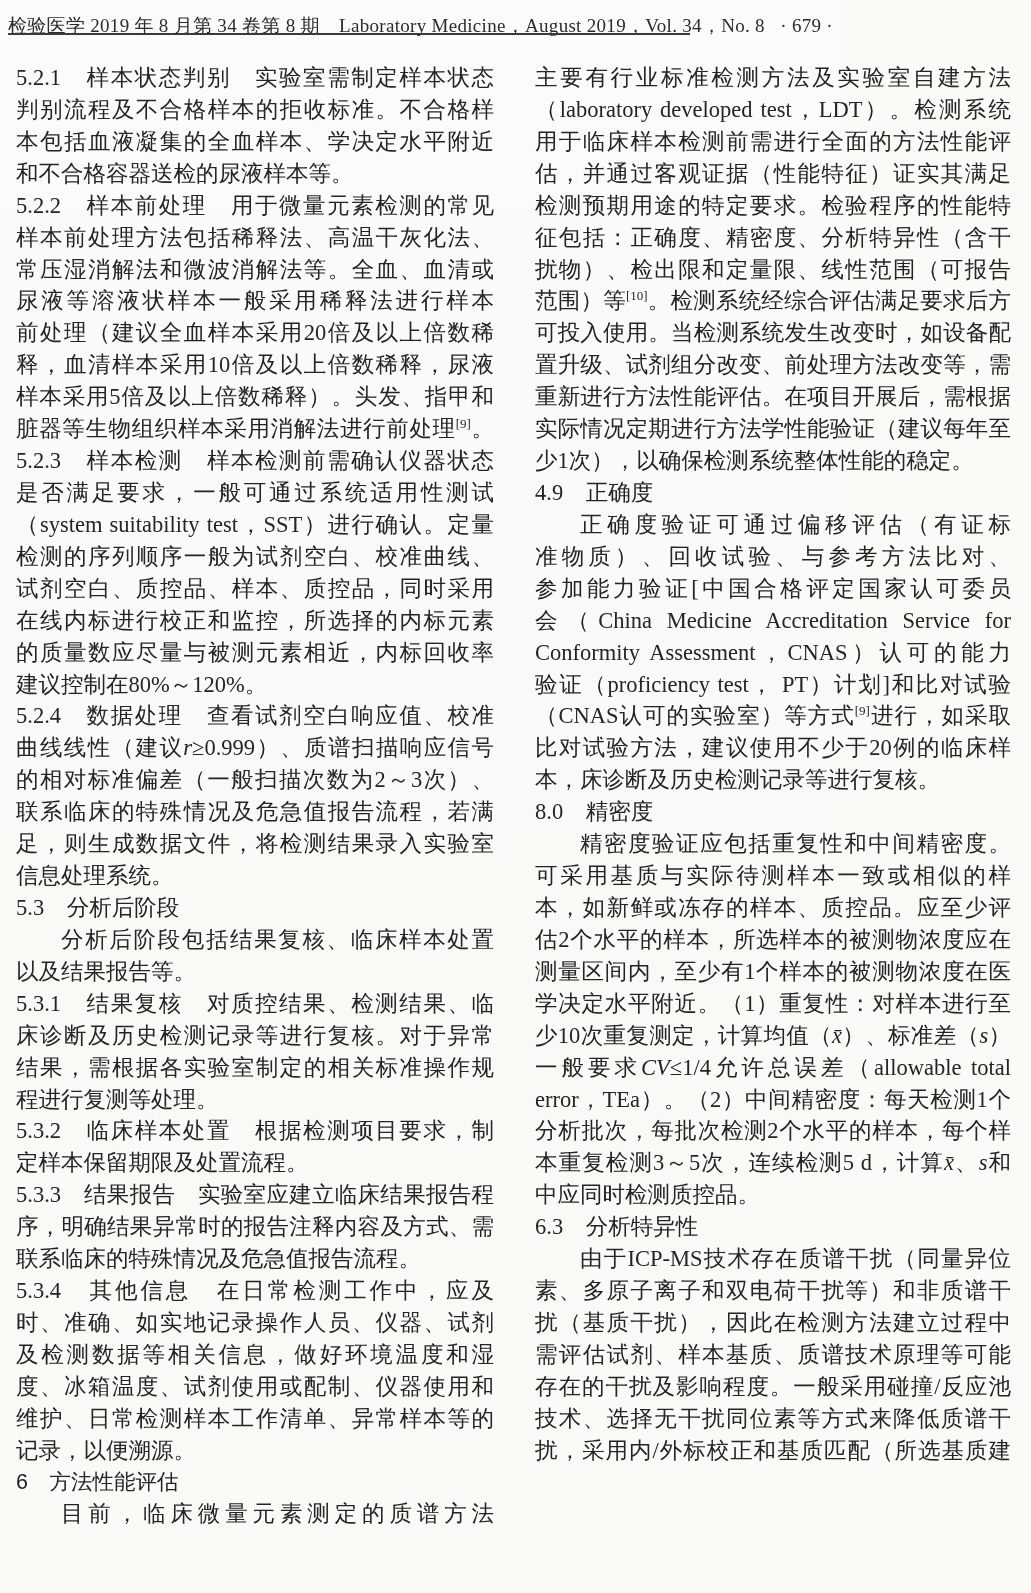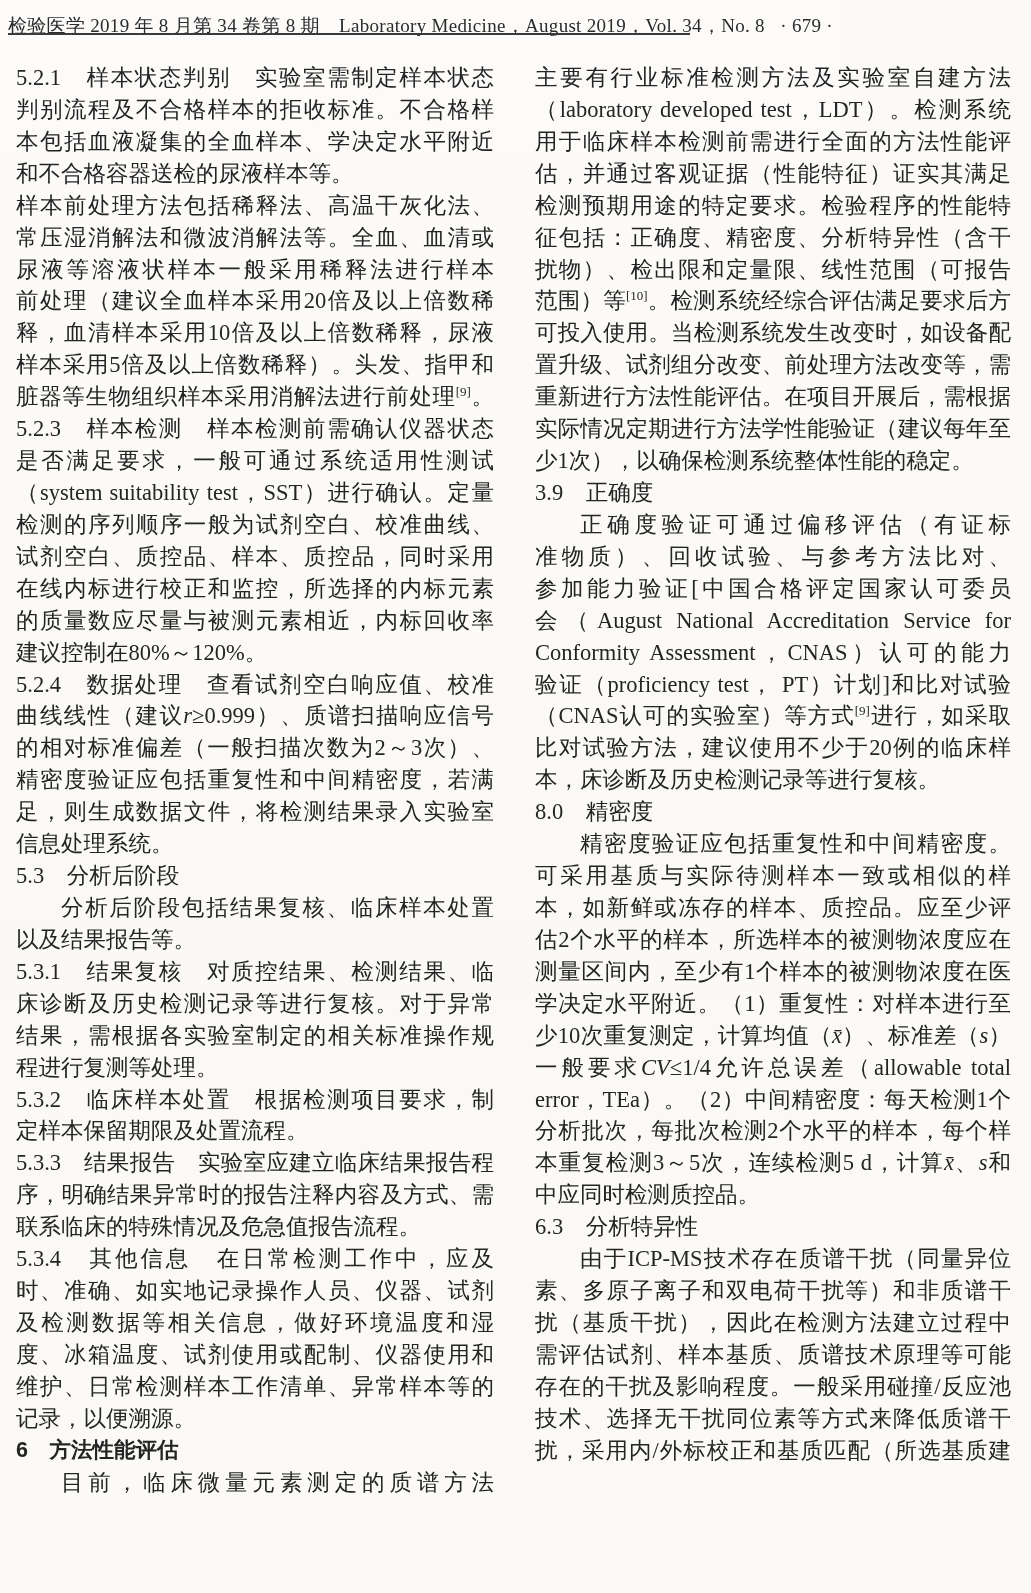--- a/index.html
+++ b/index.html
@@ -34,21 +34,21 @@
     line-height: 31.93px;
     height: 31.93px;
     text-align: justify;
     text-align-last: justify;
     -moz-text-align-last: justify;
     color: #242424;
   }
   .ln.end { text-align-last: left; -moz-text-align-last: left; }
   .ln.ind { text-indent: 2em; }
   .ln.bold {
-    font-weight: 700;
+    font-weight: 400;
     font-family: "Liberation Sans", "DejaVu Sans", sans-serif;
     font-size: 21.5px;
     text-align-last: left; -moz-text-align-last: left;
   }
   .ln sup {
     font-size: 13px;
     line-height: 0;
     vertical-align: super;
   }
   .ln i { font-style: italic; }
@@ -61,39 +61,40 @@
     <span>检验医学 2019 年 8 月第 34 卷第 8 期　Laboratory Medicine，August 2019，Vol. 34，No. 8</span>
     <span>· 679 ·</span>
   </div>
   <div class="hdr-rule"></div>
   <div class="cols">
     <div class="col" id="col-left">
         <div class="ln">5.2.1　样本状态判别　实验室需制定样本状态</div>
         <div class="ln">判别流程及不合格样本的拒收标准。不合格样</div>
         <div class="ln">本包括血液凝集的全血样本、学决定水平附近</div>
         <div class="ln end">和不合格容器送检的尿液样本等。</div>
+        <div class="ln">5.2.2　样本前处理　用于微量元素检测的常见</div>
         <div class="ln">样本前处理方法包括稀释法、高温干灰化法、</div>
         <div class="ln">常压湿消解法和微波消解法等。全血、血清或</div>
         <div class="ln">尿液等溶液状样本一般采用稀释法进行样本</div>
         <div class="ln">前处理（建议全血样本采用20倍及以上倍数稀</div>
         <div class="ln">释，血清样本采用10倍及以上倍数稀释，尿液</div>
         <div class="ln">样本采用5倍及以上倍数稀释）。头发、指甲和</div>
         <div class="ln">脏器等生物组织样本采用消解法进行前处理<sup>[9]</sup>。</div>
         <div class="ln">5.2.3　样本检测　样本检测前需确认仪器状态</div>
         <div class="ln">是否满足要求，一般可通过系统适用性测试</div>
         <div class="ln">（system suitability test，SST）进行确认。定量</div>
         <div class="ln">检测的序列顺序一般为试剂空白、校准曲线、</div>
         <div class="ln">试剂空白、质控品、样本、质控品，同时采用</div>
         <div class="ln">在线内标进行校正和监控，所选择的内标元素</div>
         <div class="ln">的质量数应尽量与被测元素相近，内标回收率</div>
         <div class="ln end">建议控制在80%～120%。</div>
         <div class="ln">5.2.4　数据处理　查看试剂空白响应值、校准</div>
         <div class="ln">曲线线性（建议<i>r</i>≥0.999）、质谱扫描响应信号</div>
         <div class="ln">的相对标准偏差（一般扫描次数为2～3次）、</div>
-        <div class="ln">精密度验证应包括重复性和中间精密度，若满</div>
+        <div class="ln">联系临床的特殊情况及危急值报告流程，若满</div>
         <div class="ln">足，则生成数据文件，将检测结果录入实验室</div>
         <div class="ln end">信息处理系统。</div>
         <div class="ln end">5.3　分析后阶段</div>
         <div class="ln ind">分析后阶段包括结果复核、临床样本处置</div>
         <div class="ln end">以及结果报告等。</div>
         <div class="ln">5.3.1　结果复核　对质控结果、检测结果、临</div>
         <div class="ln">床诊断及历史检测记录等进行复核。对于异常</div>
         <div class="ln">结果，需根据各实验室制定的相关标准操作规</div>
         <div class="ln end">程进行复测等处理。</div>
         <div class="ln">5.3.2　临床样本处置　根据检测项目要求，制</div>
@@ -117,25 +118,25 @@
         <div class="ln">估，并通过客观证据（性能特征）证实其满足</div>
         <div class="ln">检测预期用途的特定要求。检验程序的性能特</div>
         <div class="ln">征包括：正确度、精密度、分析特异性（含干</div>
         <div class="ln">扰物）、检出限和定量限、线性范围（可报告</div>
         <div class="ln">范围）等<sup>[10]</sup>。检测系统经综合评估满足要求后方</div>
         <div class="ln">可投入使用。当检测系统发生改变时，如设备配</div>
         <div class="ln">置升级、试剂组分改变、前处理方法改变等，需</div>
         <div class="ln">重新进行方法性能评估。在项目开展后，需根据</div>
         <div class="ln">实际情况定期进行方法学性能验证（建议每年至</div>
         <div class="ln end">少1次），以确保检测系统整体性能的稳定。</div>
-        <div class="ln end">3.9　正确度</div>
+        <div class="ln end">4.9　正确度</div>
         <div class="ln ind">正确度验证可通过偏移评估（有证标</div>
         <div class="ln">准物质）、回收试验、与参考方法比对、</div>
         <div class="ln">参加能力验证[中国合格评定国家认可委员</div>
-        <div class="ln">会（August National Accreditation Service for</div>
+        <div class="ln">会（China Medicine Accreditation Service for</div>
         <div class="ln">Conformity Assessment，CNAS）认可的能力</div>
         <div class="ln">验证（proficiency test， PT）计划]和比对试验</div>
         <div class="ln">（CNAS认可的实验室）等方式<sup>[9]</sup>进行，如采取</div>
         <div class="ln">比对试验方法，建议使用不少于20例的临床样</div>
         <div class="ln end">本，床诊断及历史检测记录等进行复核。</div>
         <div class="ln end">8.0　精密度</div>
         <div class="ln ind">精密度验证应包括重复性和中间精密度。</div>
         <div class="ln">可采用基质与实际待测样本一致或相似的样</div>
         <div class="ln">本，如新鲜或冻存的样本、质控品。应至少评</div>
         <div class="ln">估2个水平的样本，所选样本的被测物浓度应在</div>

